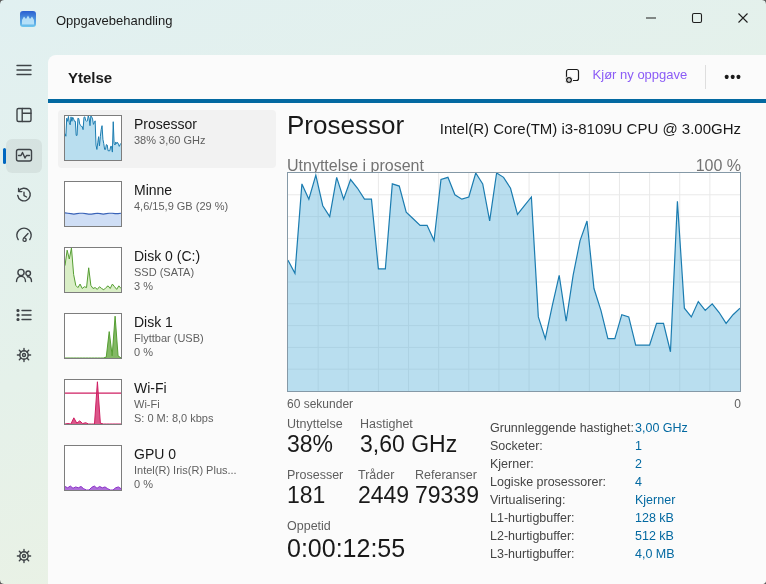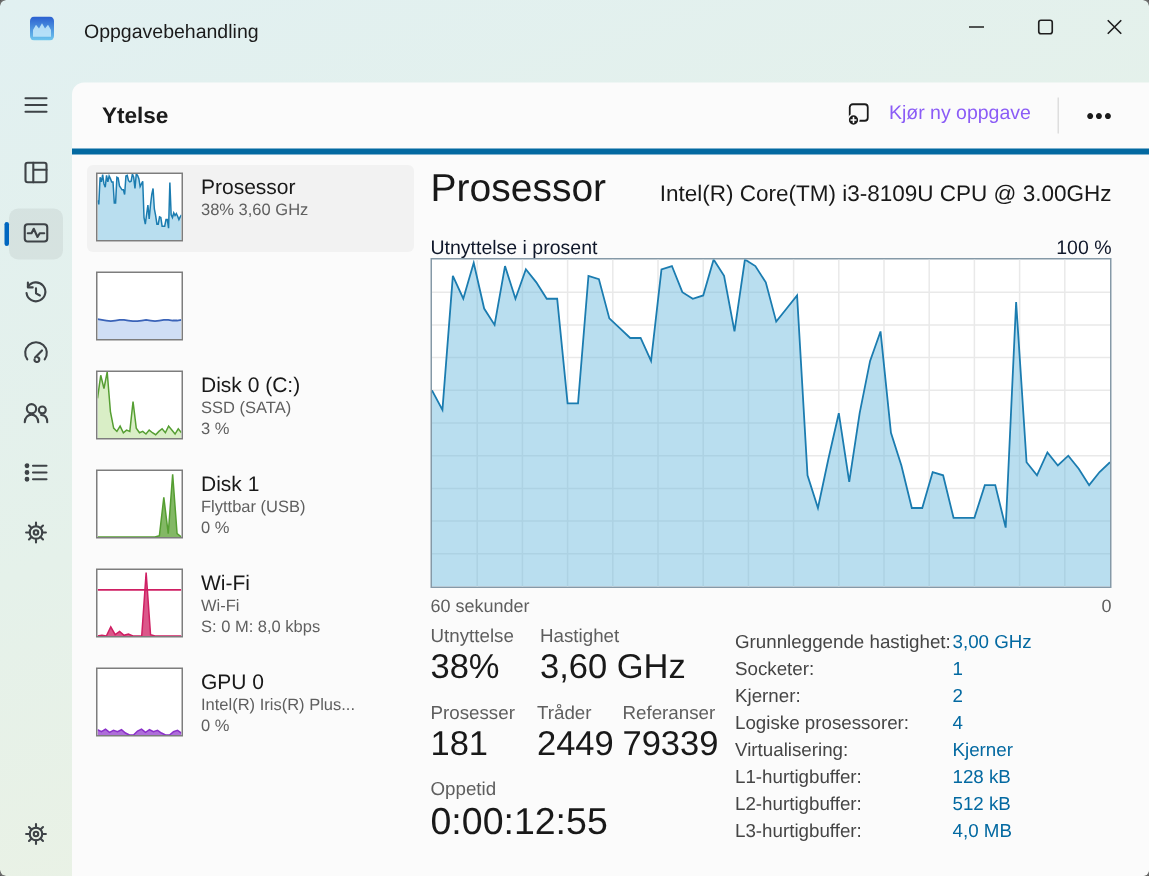--- a/index.html
+++ b/index.html
@@ -38,21 +38,21 @@
   .perf-row.selected{background:#f2f2f2;}
   .thumb{width:58px;height:46px;background:#fff;border:1px solid #7d7d7d;margin-right:12px;flex:none;overflow:hidden;}
   .perf-texts{padding-top:0;}
   .perf-name{font-size:14px;line-height:18px;color:#191919;}
   .perf-sub{font-size:11px;line-height:14px;color:#5f5f5f;}
   
   .detail{position:absolute;left:239px;top:55px;width:454px;height:466px;}
   .detail-header{position:absolute;left:0;top:0;width:100%;display:flex;align-items:baseline;}
   .detail-title{font-size:26px;font-weight:400;color:#191919;}
   .detail-sub{margin-left:auto;font-size:15px;color:#191919;}
-  .chart-caption{position:absolute;left:0;top:47px;width:100%;display:flex;justify-content:space-between;font-size:13px;color:#0f172a;}
+  .chart-caption{position:absolute;left:0;top:47px;width:100%;display:flex;justify-content:space-between;font-size:16px;color:#737373;}
   .chart-box{position:absolute;left:0;top:62px;width:100%;height:220px;border:1px solid #8599a7;background:#fff;}
   .chart-box svg{display:block;width:100%;height:100%;}
   .chart-foot{position:absolute;left:0;top:287px;width:100%;display:flex;justify-content:space-between;font-size:12px;color:#5e5e5e;}
   
   .stats{position:absolute;left:0;top:307px;width:203px;height:159px;}
   .stat-label{position:absolute;font-size:12.5px;color:#5e5e5e;white-space:nowrap;}
   .stat-value{position:absolute;font-size:23px;color:#191919;white-space:nowrap;}
   .stat-value.small{font-size:25px;}
   .info{position:absolute;left:203px;top:309px;right:0;}
   .info-row{display:flex;height:18px;align-items:center;}
@@ -213,20 +213,25 @@
           <div class="perf-sub"></div>
         </div>
       </div>
       <div class="perf-row">
         <div class="thumb">
             <svg viewBox="0 0 100 100" preserveAspectRatio="none" style="width: 100%; height: 100%; display: block;">
               <polygon points="0,100 0,70 5.263157894736842,71 10.526315789473683,72 15.789473684210526,73 21.052631578947366,72 26.31578947368421,71 31.57894736842105,71 36.84210526315789,72 42.10526315789473,73 47.368421052631575,73 52.63157894736842,72 57.89473684210527,71 63.1578947368421,72 68.42105263157895,73 73.68421052631578,72 78.94736842105263,71 84.21052631578947,71 89.47368421052632,72 94.73684210526315,72 100,71 100,100" fill="#cfdef5"></polygon>
               <polyline points="0,70 5.263157894736842,71 10.526315789473683,72 15.789473684210526,73 21.052631578947366,72 26.31578947368421,71 31.57894736842105,71 36.84210526315789,72 42.10526315789473,73 47.368421052631575,73 52.63157894736842,72 57.89473684210527,71 63.1578947368421,72 68.42105263157895,73 73.68421052631578,72 78.94736842105263,71 84.21052631578947,71 89.47368421052632,72 94.73684210526315,72 100,71" fill="none" stroke="#3a63b8" stroke-width="1.2" vector-effect="non-scaling-stroke"></polyline>
             </svg>
           </div>
+        <div class="perf-texts">
+          <div class="perf-name">Minne</div>
+          <div class="perf-sub">4,6/15,9 GB (29 %)</div>
+          <div class="perf-sub"></div>
+        </div>
       </div>
       <div class="perf-row">
         <div class="thumb">
             <svg viewBox="0 0 100 100" preserveAspectRatio="none" style="width: 100%; height: 100%; display: block;">
               <polygon points="0,100 0,40 3.8461538461538463,5 7.6923076923076925,25 11.538461538461538,0 15.384615384615385,60 19.230769230769234,85 23.076923076923077,90 26.923076923076923,82 30.76923076923077,92 34.61538461538461,88 38.46153846153847,90 42.30769230769231,44.99999999999999 46.15384615384615,85 50,92 53.84615384615385,90 57.692307692307686,94 61.53846153846154,88 65.38461538461539,92 69.23076923076923,95 73.07692307692307,90 76.92307692307693,86 80.76923076923077,92 84.61538461538461,82 88.46153846153845,88 92.3076923076923,94 96.15384615384616,86 100,92 100,100" fill="#d9eec6"></polygon>
               <polyline points="0,40 3.8461538461538463,5 7.6923076923076925,25 11.538461538461538,0 15.384615384615385,60 19.230769230769234,85 23.076923076923077,90 26.923076923076923,82 30.76923076923077,92 34.61538461538461,88 38.46153846153847,90 42.30769230769231,44.99999999999999 46.15384615384615,85 50,92 53.84615384615385,90 57.692307692307686,94 61.53846153846154,88 65.38461538461539,92 69.23076923076923,95 73.07692307692307,90 76.92307692307693,86 80.76923076923077,92 84.61538461538461,82 88.46153846153845,88 92.3076923076923,94 96.15384615384616,86 100,92" fill="none" stroke="#559e32" stroke-width="1" vector-effect="non-scaling-stroke"></polyline>
             </svg>
           </div>
         <div class="perf-texts">
           <div class="perf-name">Disk 0 (C:)</div>

